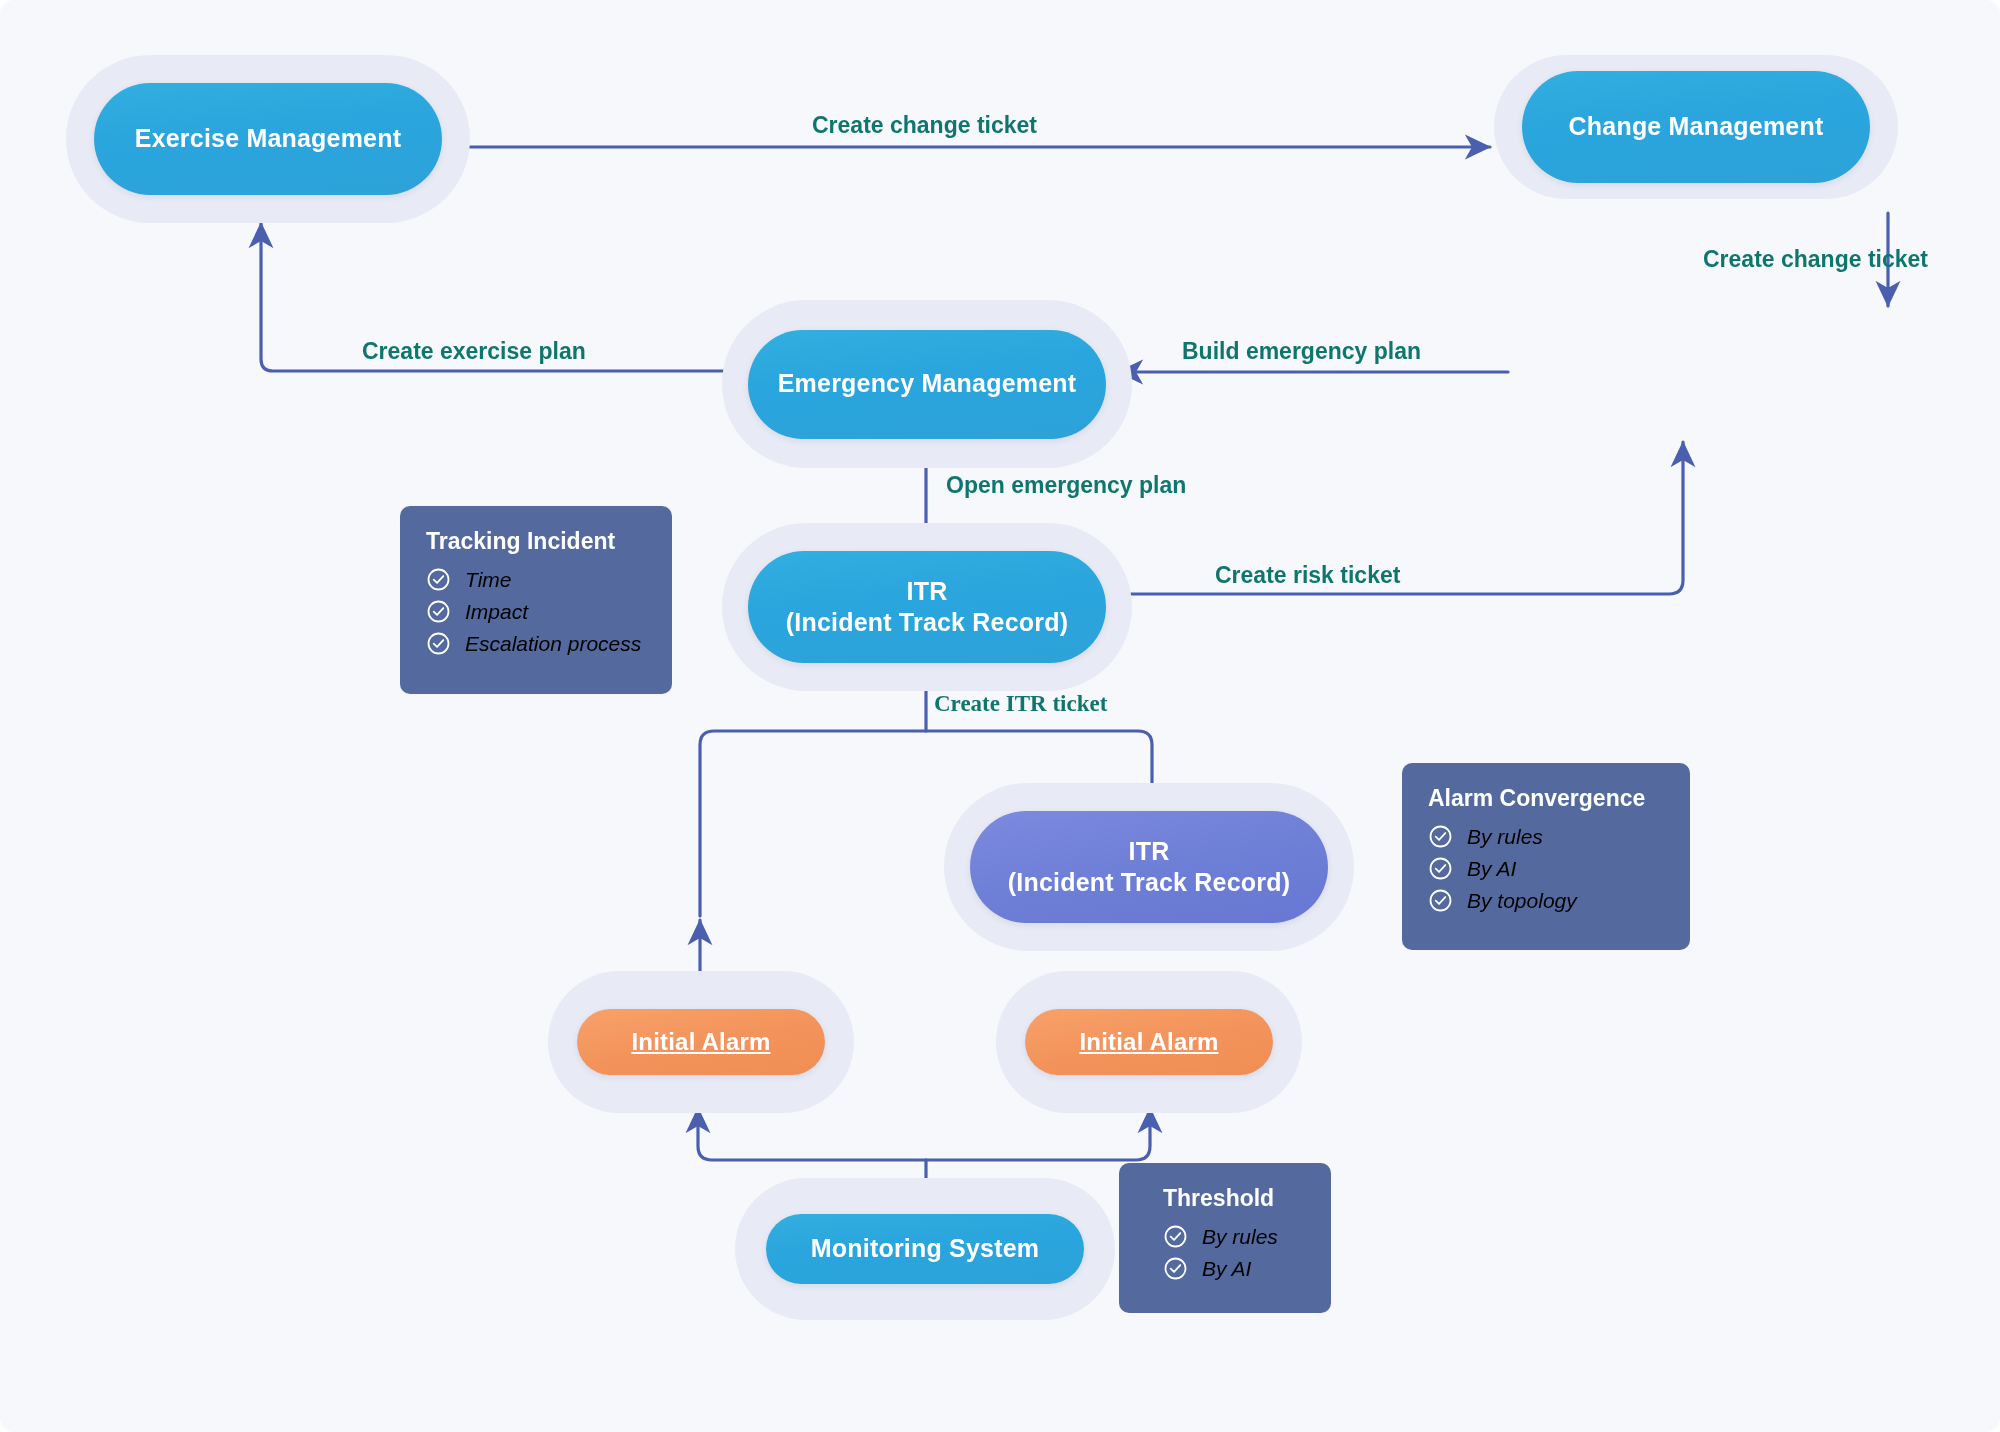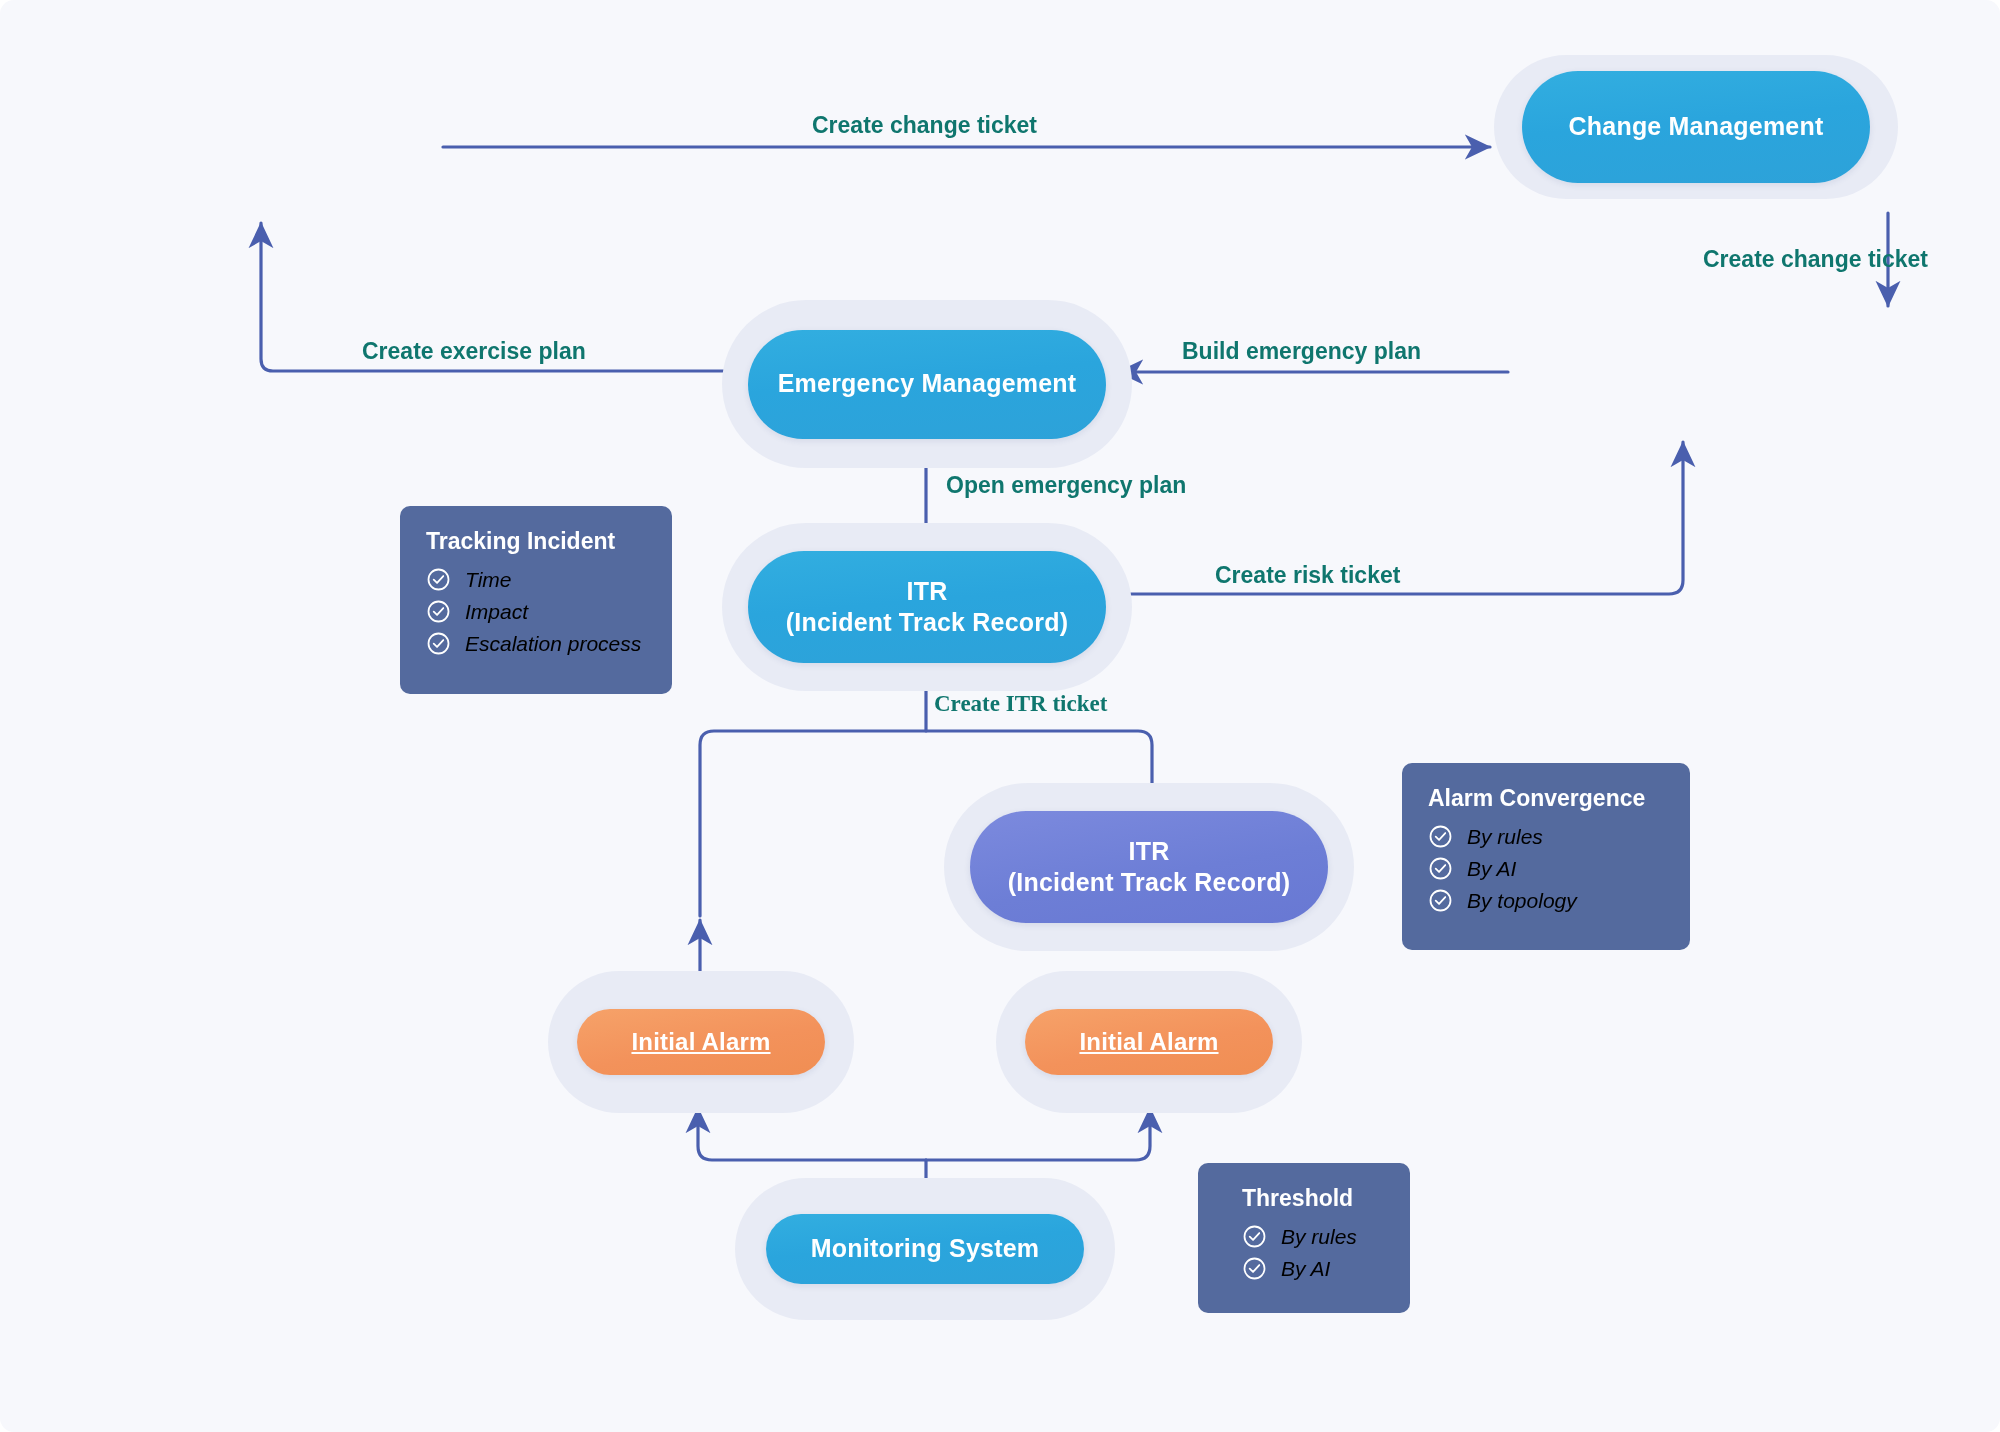--- a/index.html
+++ b/index.html
@@ -144,20 +144,25 @@
   <div class="edge-label" style="left:362px; top:338px;">Create exercise plan</div>
 
   <div class="edge-label" style="left:1182px; top:338px;">Build emergency plan</div>
 
   <div class="edge-label" style="left:946px; top:472px;">Open emergency plan</div>
 
   <div class="edge-label" style="left:1215px; top:562px;">Create risk ticket</div>
 
   <div class="edge-label" style="left:934px; top:691px;font-family:Liberation Serif, serif;">Create ITR ticket</div>
 
+  <div class="node-wrap" style="left:66px; top:55px; width:404px; height:168px;">
+    <div class="node blue" style="width:348px; height:112px; font-size:25px;">
+      <span>Exercise Management</span>
+    </div>
+  </div>
 
   <div class="node-wrap" style="left:1494px; top:55px; width:404px; height:144px;">
     <div class="node blue" style="width:348px; height:112px; font-size:25px;">
       <span>Change Management</span>
     </div>
   </div>
 
   <div class="node-wrap" style="left:722px; top:300px; width:410px; height:168px;">
     <div class="node blue" style="width:358px; height:109px; font-size:25px;">
       <span>Emergency Management</span>
@@ -242,21 +247,21 @@
     <div class="callout-item">
       <svg class="check-icon" width="25" height="25" viewBox="0 0 24 24">
         <circle cx="12" cy="12" r="9.6" fill="none" stroke="#ffffff" stroke-width="1.7"></circle>
         <path d="M 7.4 12.2 L 10.6 15.3 L 16.6 8.7" fill="none" stroke="#ffffff" stroke-width="1.7" stroke-linecap="round" stroke-linejoin="round"></path>
       </svg>
       <span class="txt">By topology</span>
     </div>
 
   </div>
 
-  <div class="callout" style="left:1198px; top:1163px; width:212px; height:150px;padding-left:44px;">
+  <div class="callout" style="left:1119px; top:1163px; width:212px; height:150px;padding-left:44px;">
     <div class="callout-title">Threshold</div>
     <div class="callout-item">
       <svg class="check-icon" width="25" height="25" viewBox="0 0 24 24">
         <circle cx="12" cy="12" r="9.6" fill="none" stroke="#ffffff" stroke-width="1.7"></circle>
         <path d="M 7.4 12.2 L 10.6 15.3 L 16.6 8.7" fill="none" stroke="#ffffff" stroke-width="1.7" stroke-linecap="round" stroke-linejoin="round"></path>
       </svg>
       <span class="txt">By rules</span>
     </div>
     <div class="callout-item">
       <svg class="check-icon" width="25" height="25" viewBox="0 0 24 24">

